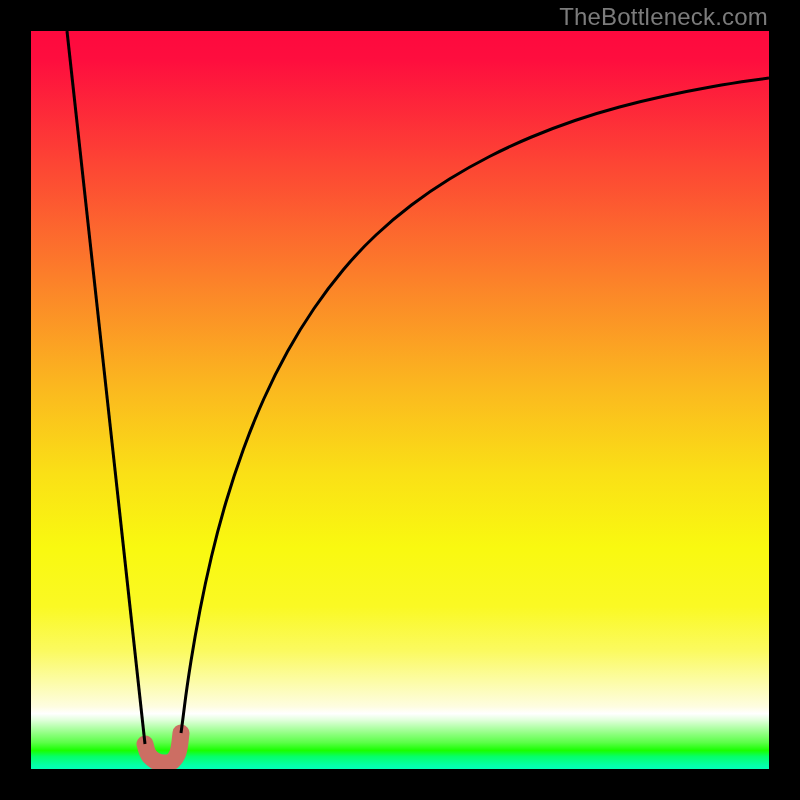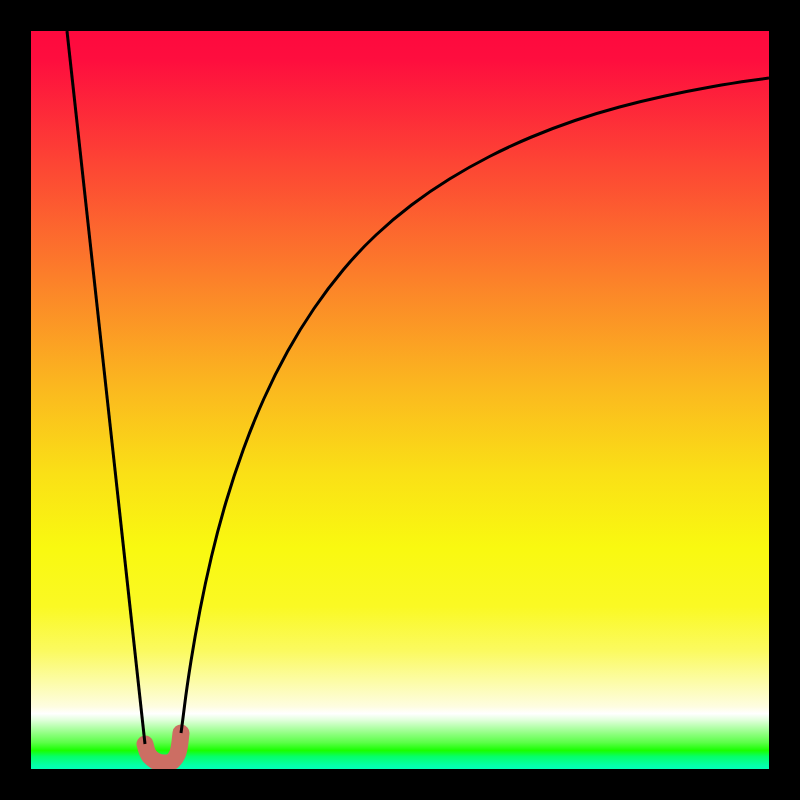--- a/index.html
+++ b/index.html
@@ -80,13 +80,14 @@
 
 <div class="frame">
   <div class="plot-area">
     <div class="gradient-bg"></div>
     <svg class="curves" viewBox="0 0 738 738" preserveAspectRatio="none">
       <path d="M 114 713 Q 116 722 118.5 725 Q 121 728 124.5 730 Q 128 732 133.5 732 Q 139 732 141.5 730 Q 144 728 146 724 Q 148 720 149 711 T 150 702" id="jhook-path" fill="none" stroke="#cc6e63" stroke-width="17" stroke-linecap="round" stroke-linejoin="round"></path>
       <path d="M 36 0 L 114 713" id="vleft-path" fill="none" stroke="#000000" stroke-width="3" stroke-linecap="butt"></path>
       <path d="M 150 702 Q 151 695 153.5 675 Q 156 655 160 630 Q 164 605 169 579 Q 174 553 180.5 525.5 Q 187 498 195 471 Q 203 444 212.5 418 Q 222 392 233 367.5 Q 244 343 256.5 320.5 Q 269 298 283 277.5 Q 297 257 312.5 238.5 Q 328 220 345 204 Q 362 188 380.5 174 Q 399 160 418.5 148 Q 438 136 458.5 125.5 Q 479 115 500.5 106 Q 522 97 544 89.5 Q 566 82 588.5 76 Q 611 70 634 65 Q 657 60 679.5 56 Q 702 52 720 49.5 T 738 47" id="vright-path" fill="none" stroke="#000000" stroke-width="3" stroke-linecap="butt" stroke-linejoin="round"></path>
     </svg>
   </div>
+  <div class="watermark">TheBottleneck.com</div>
 </div>
 
 </body></html>

